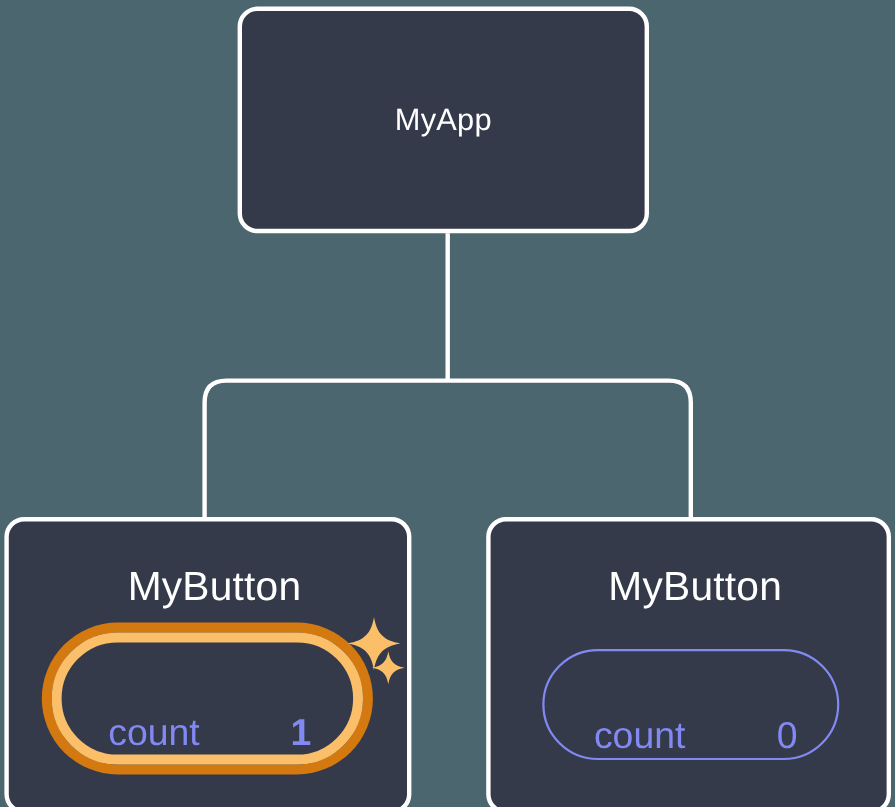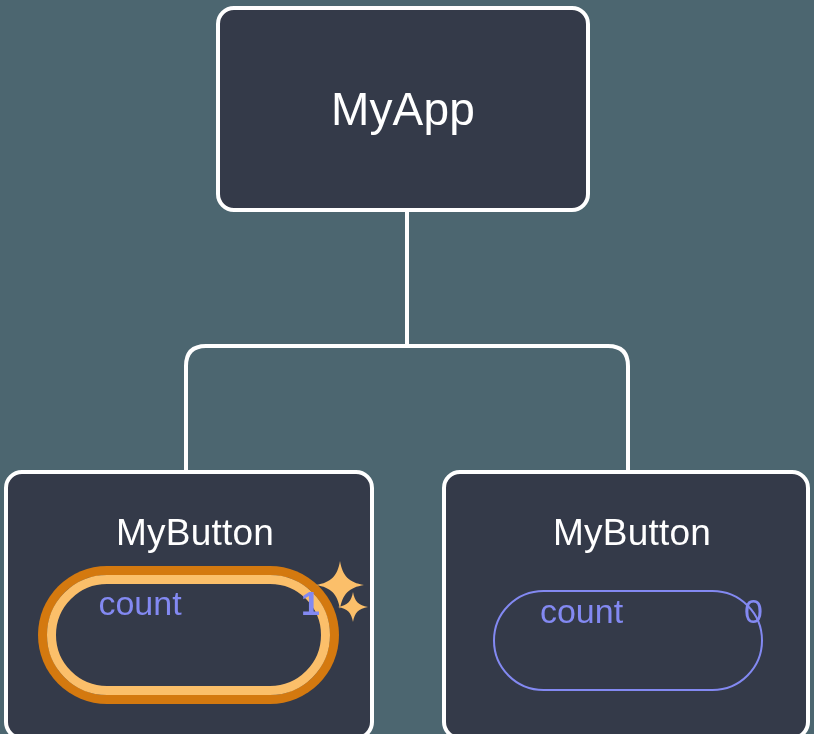--- a/index.html
+++ b/index.html
@@ -54,36 +54,35 @@
   .node-child-right { left: 442px; width: 368px; }
 
   .node-title {
     color: #ffffff;
     font-size: 37px;
     font-weight: 400;
     letter-spacing: 0.2px;
     text-align: center;
     white-space: nowrap;
   }
-  .node-root .node-title { font-size: 46px; }
+  .node-root .node-title { font-size: 28px; }
   .node-child .node-title {
     position: absolute;
     left: 12px;
     right: 0;
     top: 38px;
   }
 
   
   .pill {
     position: absolute;
     box-sizing: border-box;
     display: flex;
-    align-items: flex-start;
+    align-items: flex-end;
     background: transparent;
-    gap: 37px;
   }
 
   
   .pill-plain {
     border: 2px solid #8389f2;
     border-radius: 999px;
   }
   .pill-plain .pill-key,
   .pill-plain .pill-val {
     color: #8389f2;

